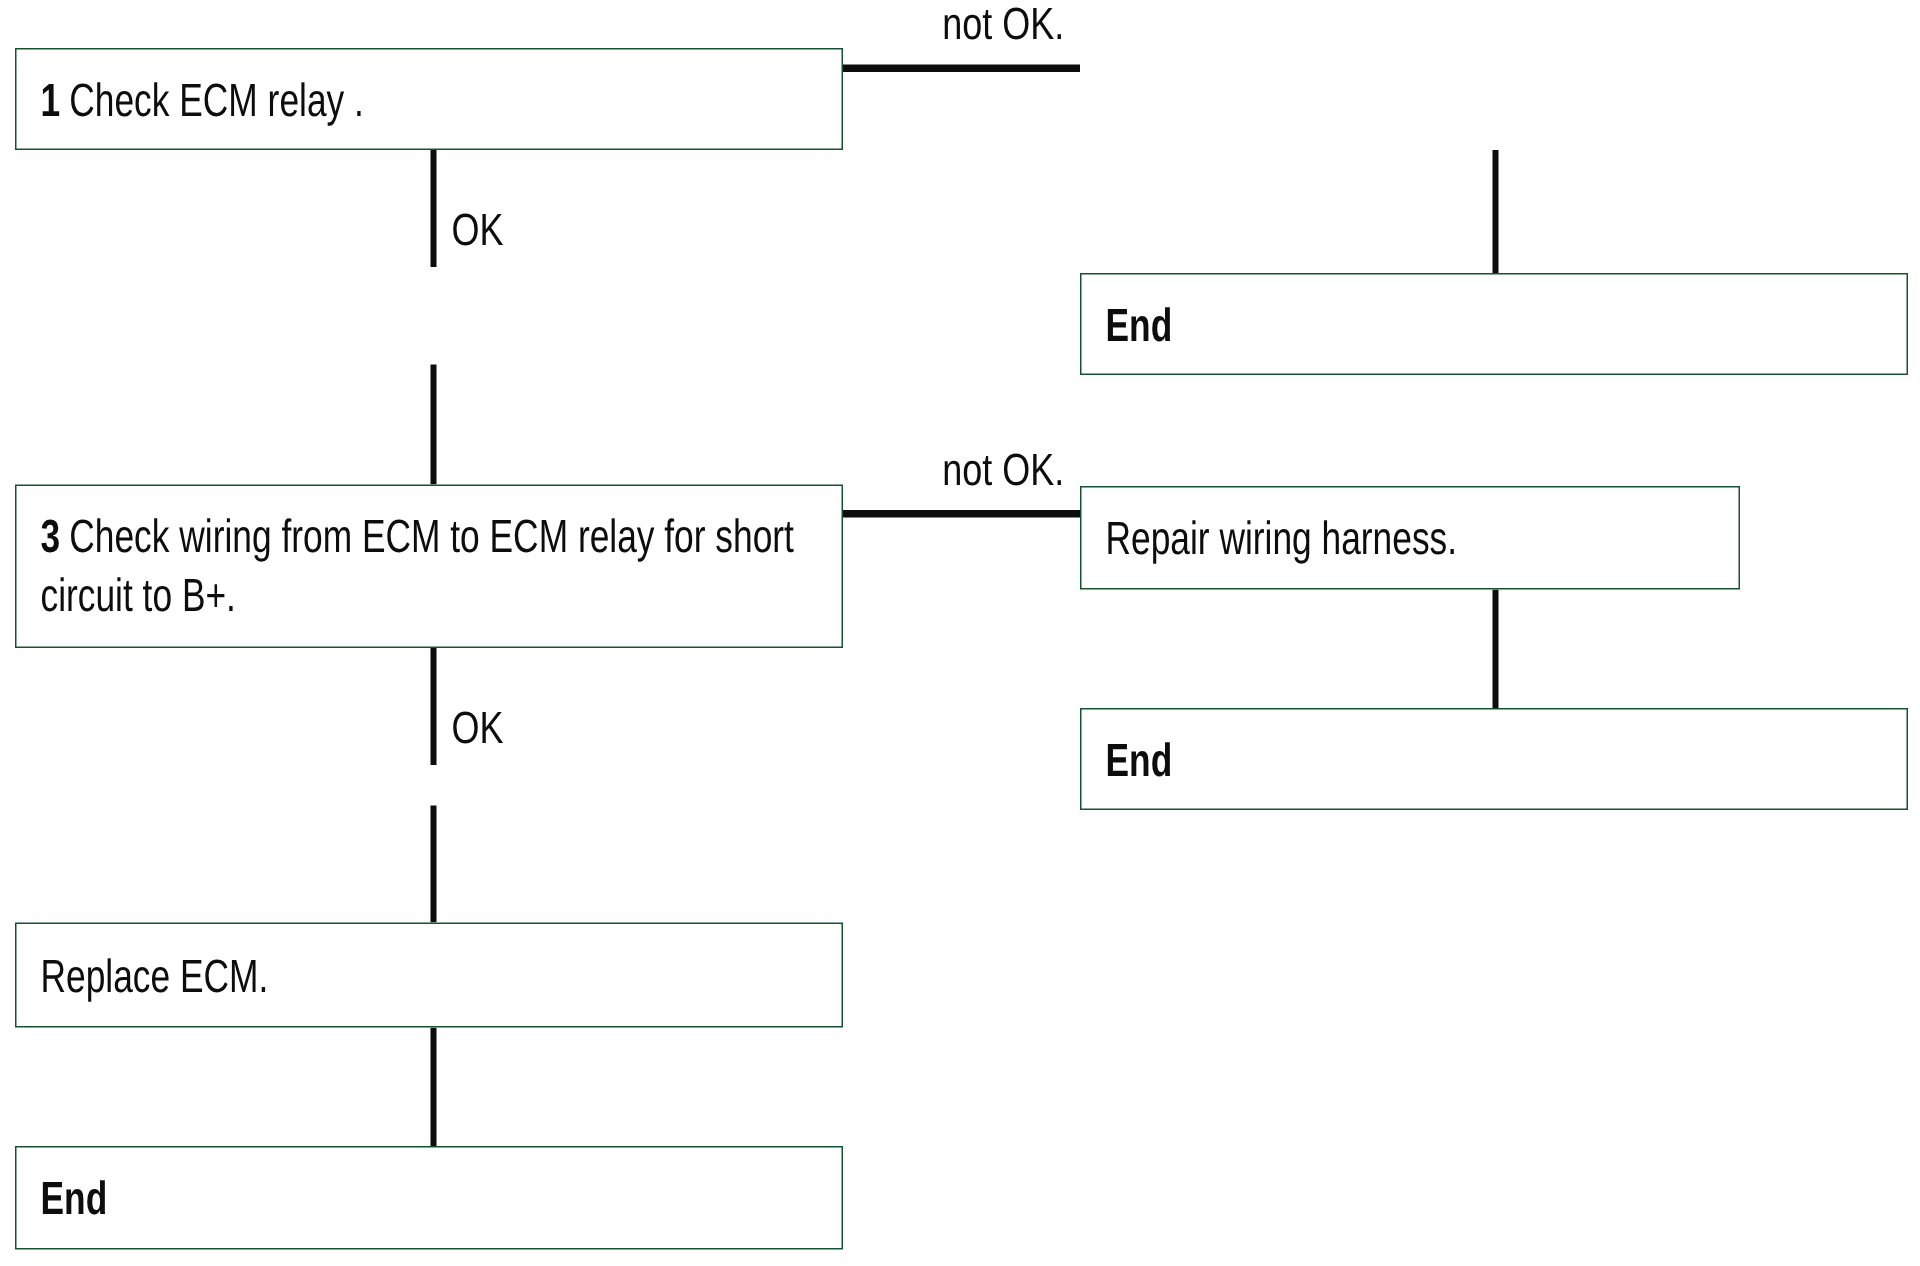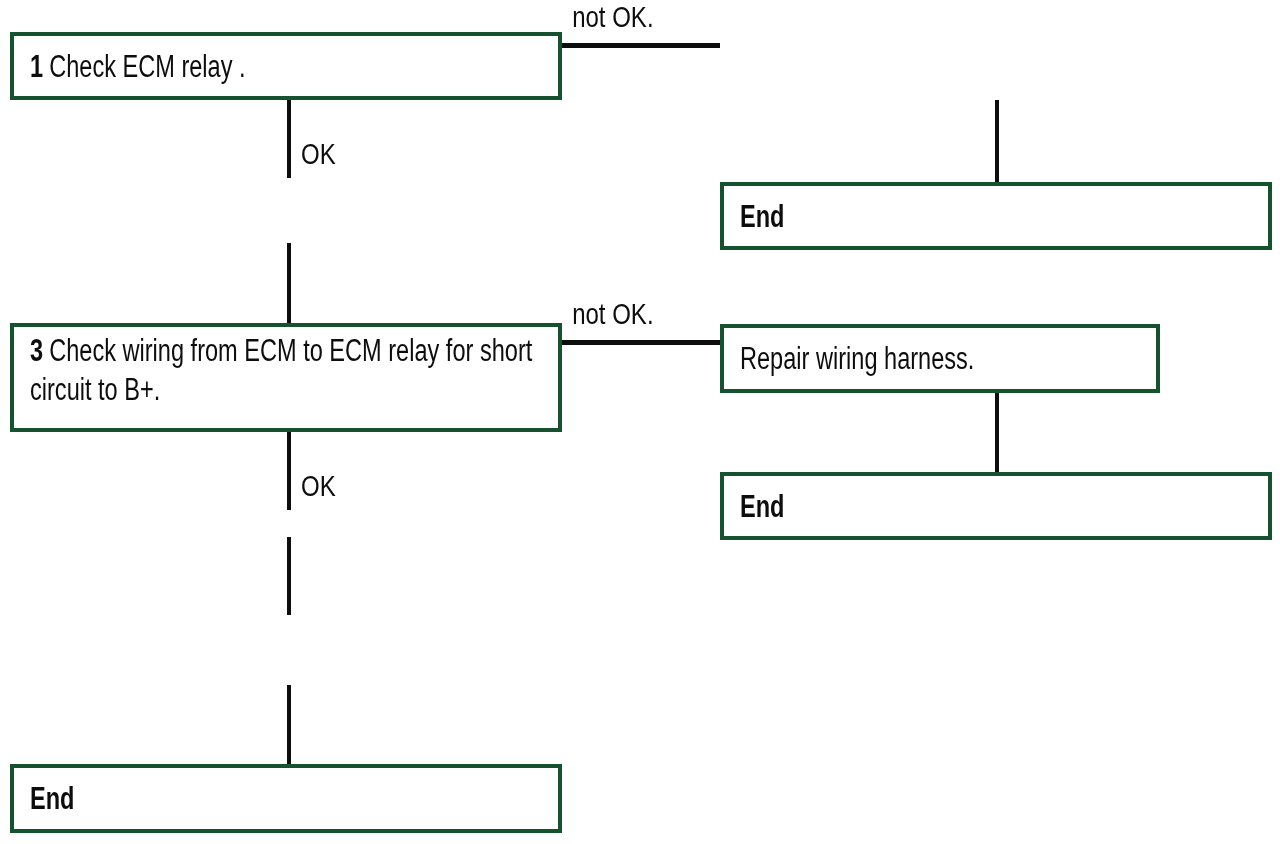--- a/index.html
+++ b/index.html
@@ -13,30 +13,30 @@
     height: 844px;
     background: #ffffff;
     font-family: "Liberation Sans", sans-serif;
     color: #0d0d0d;
     overflow: hidden;
   }
   
   .node {
     position: absolute;
     box-sizing: border-box;
-    border: 4px solid #14532d;
+    border: 1px solid #14532d;
     background: #ffffff;
     font-size: 31px;
     display: flex;
     align-items: center;
     padding-left: 16px;
   }
   .node.multi {
     display: block;
-    padding-top: 4px;
+    padding-top: 14px;
   }
   
   .ctext {
     display: inline-block;
     width: 132%;
     transform: scaleX(0.76);
     transform-origin: 0 50%;
     white-space: nowrap;
     line-height: 39px;
   }
@@ -63,21 +63,21 @@
     position: absolute;
     font-size: 30px;
     line-height: 32px;
     white-space: nowrap;
   }
   .lbl .condense {
     display: inline-block;
     transform: scaleX(0.8);
   }
   .lbl.centered {
-    text-align: left;
+    text-align: right;
   }
   .lbl.centered .condense { transform-origin: 50% 50%; }
   .lbl.left .condense { transform-origin: 0 50%; }
 </style>
 </head>
 <body>
 
 <div class="stage">
 
   <div class="con h" style="left:562px; top:43px;  width:158px;"></div>
@@ -118,18 +118,21 @@
   </div>
 
   <div class="node" style="left:720px; top:324px; width:440px; height:69px;">
     <span class="ctext">Repair wiring harness.</span>
   </div>
 
   <div class="node" style="left:720px; top:472px; width:552px; height:68px;">
     <span class="ctext end-text">End</span>
   </div>
 
+  <div class="node" style="left:10px; top:615px; width:552px; height:70px;">
+    <span class="ctext">Replace ECM.</span>
+  </div>
 
   <div class="node" style="left:10px; top:764px; width:552px; height:69px;">
     <span class="ctext end-text">End</span>
   </div>
 
 </div>
 
 </body></html>

